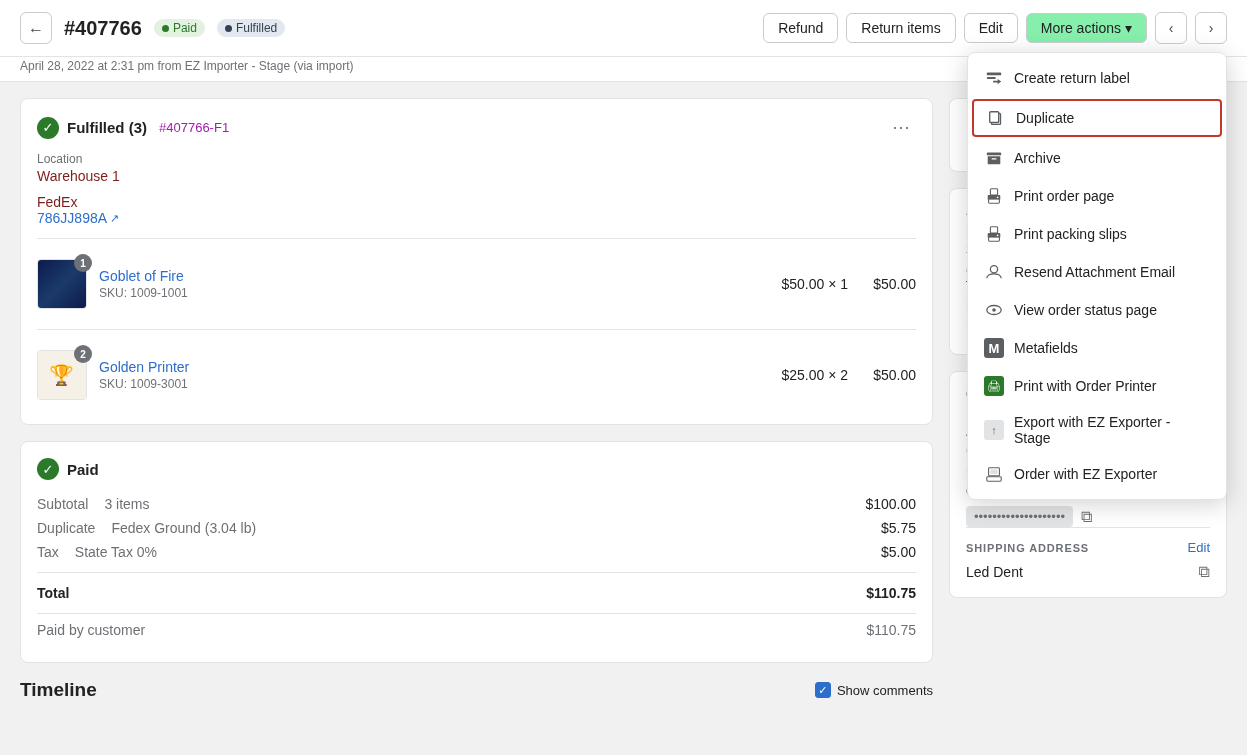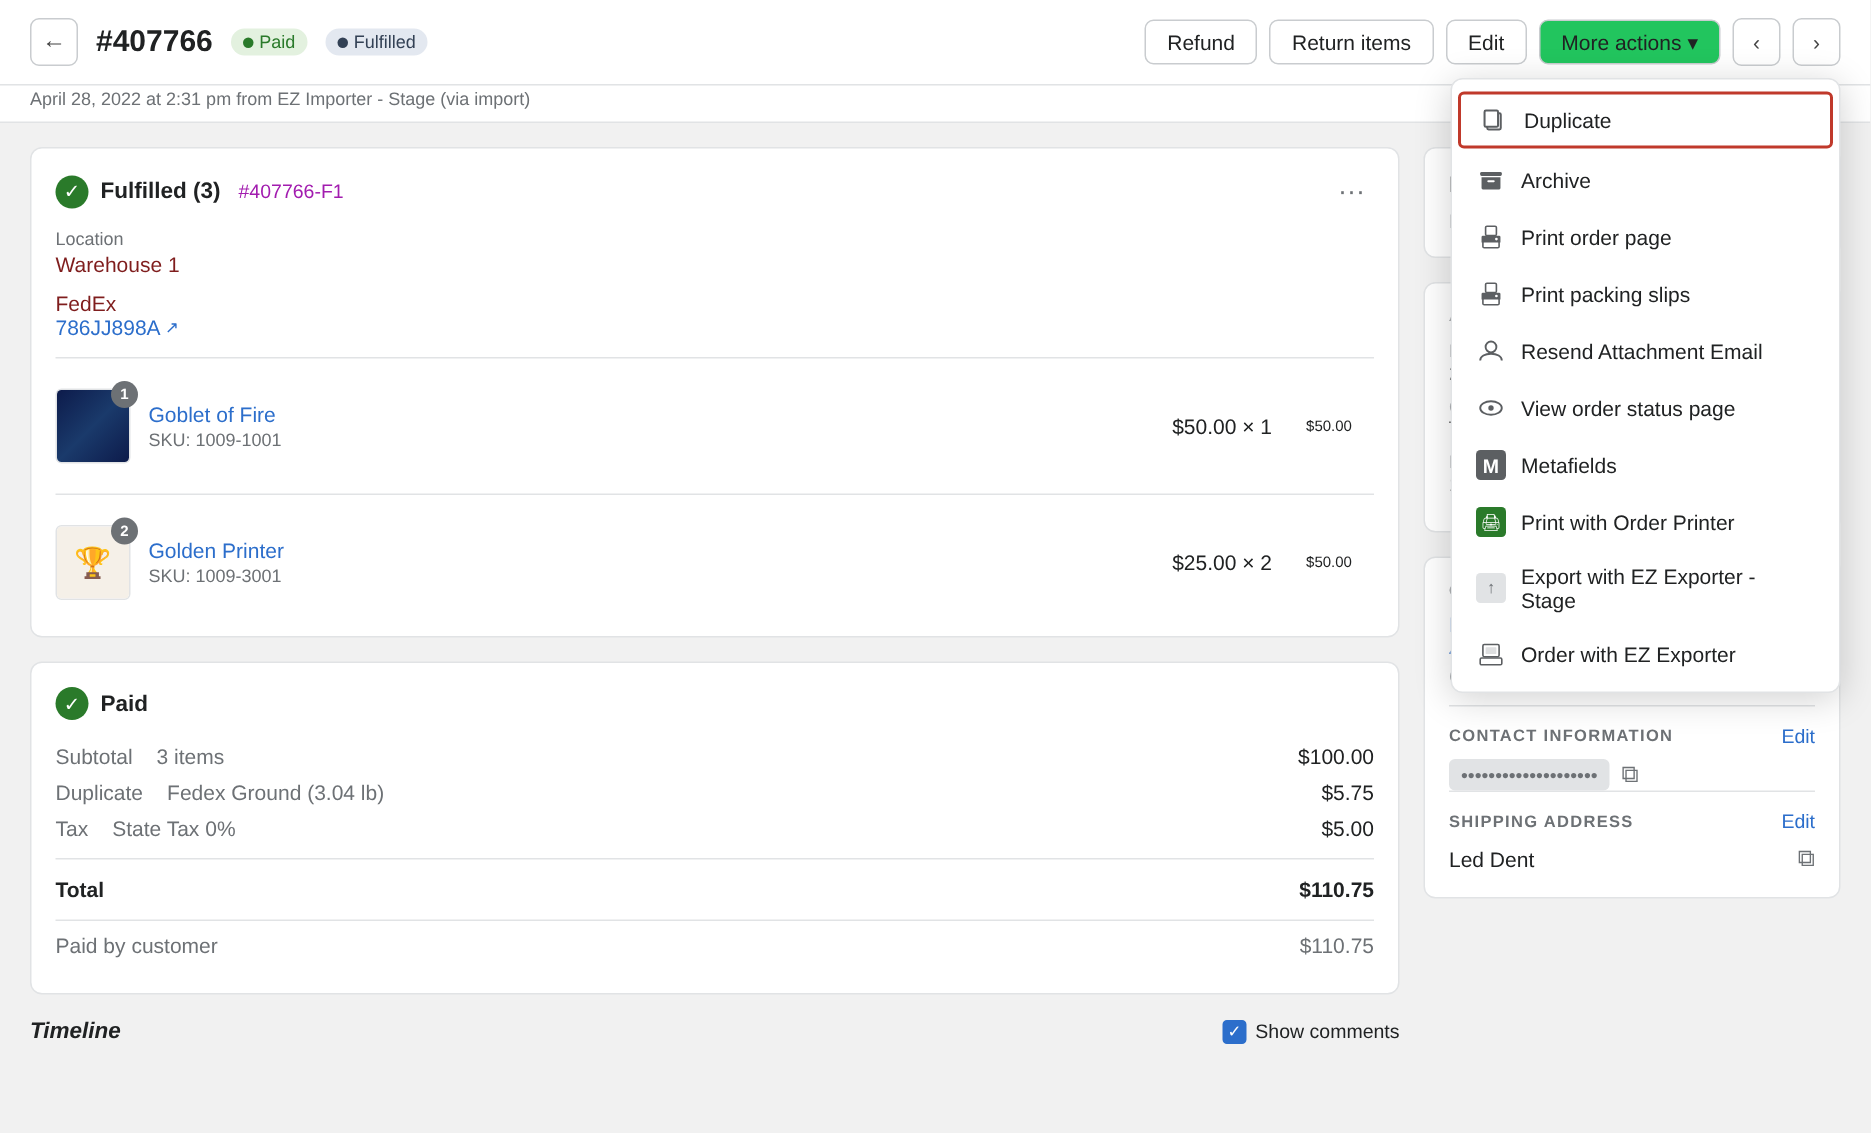--- a/index.html
+++ b/index.html
@@ -12,21 +12,21 @@
     .back-btn { width: 32px; height: 32px; border: 1px solid #c9cccf; border-radius: 6px; background: #fff; cursor: pointer; display: flex; align-items: center; justify-content: center; font-size: 16px; color: #444; }
     .order-id { font-size: 20px; font-weight: 700; color: #202223; }
     .badge { display: inline-flex; align-items: center; gap: 4px; padding: 2px 8px; border-radius: 10px; font-size: 12px; font-weight: 500; }
     .badge-paid { background: #e3f1df; color: #2a7a2a; }
     .badge-fulfilled { background: #e3e8f0; color: #334155; }
     .badge-dot { width: 7px; height: 7px; border-radius: 50%; }
     .badge-paid .badge-dot { background: #2a7a2a; }
     .badge-fulfilled .badge-dot { background: #334155; }
     .header-actions { margin-left: auto; display: flex; align-items: center; gap: 8px; }
     .header-btn { padding: 6px 14px; border: 1px solid #c9cccf; border-radius: 6px; background: #fff; cursor: pointer; font-size: 14px; color: #202223; }
-    .more-actions-btn { display: flex; align-items: center; gap: 4px; padding: 6px 14px; border: 1px solid #c9cccf; border-radius: 6px; background: #22c55e; cursor: pointer; font-size: 14px; color: #202223; }
+    .more-actions-btn { display: flex; align-items: center; gap: 4px; padding: 6px 14px; border: 1px solid #c9cccf; border-radius: 6px; background: #86efac; cursor: pointer; font-size: 14px; color: #202223; }
     .nav-btn { width: 32px; height: 32px; border: 1px solid #c9cccf; border-radius: 6px; background: #fff; cursor: pointer; display: flex; align-items: center; justify-content: center; font-size: 14px; color: #444; }
     .header-sub { padding: 2px 20px 8px; font-size: 12px; color: #6d7175; background: #fff; border-bottom: 1px solid #e1e3e5; }
 
     
     .main { display: flex; gap: 16px; padding: 16px 20px; flex: 1; position: relative; }
     .left-col { flex: 1; display: flex; flex-direction: column; gap: 16px; }
     .right-col { width: 278px; display: flex; flex-direction: column; gap: 16px; }
 
     
     .card { background: #fff; border-radius: 8px; border: 1px solid #e1e3e5; padding: 16px; }
@@ -49,34 +49,34 @@
     
     .product-row { display: flex; align-items: center; gap: 12px; padding: 8px 0; }
     .product-thumb { width: 50px; height: 50px; border-radius: 4px; border: 1px solid #e1e3e5; object-fit: cover; position: relative; overflow: hidden; background: #1a1a2e; }
     .product-thumb-img { width: 100%; height: 100%; background: linear-gradient(135deg, #0d1b4b 0%, #1a3a6b 50%, #0d1b4b 100%); }
     .product-thumb-snitch { width: 100%; height: 100%; background: #f5f0e8; display: flex; align-items: center; justify-content: center; font-size: 20px; }
     .badge-count { position: absolute; top: -5px; right: -5px; width: 18px; height: 18px; border-radius: 50%; background: #6d7175; color: #fff; font-size: 10px; display: flex; align-items: center; justify-content: center; font-weight: 700; }
     .product-info { flex: 1; }
     .product-name { color: #2c6ecb; text-decoration: none; font-size: 14px; }
     .product-sku { font-size: 12px; color: #6d7175; margin-top: 2px; }
     .product-price { font-size: 14px; color: #202223; white-space: nowrap; }
-    .product-total { font-size: 10px; color: #202223; white-space: nowrap; min-width: 60px; text-align: center; }
+    .product-total { font-size: 14px; color: #202223; white-space: nowrap; min-width: 60px; text-align: right; }
 
     
     .paid-card .card-title-row .status-icon { background: #2a7a2a; }
     .payment-row { display: flex; justify-content: space-between; padding: 4px 0; font-size: 14px; }
     .payment-label { color: #6d7175; }
     .payment-detail { color: #6d7175; margin-left: 16px; flex: 1; }
     .payment-amount { font-weight: 400; }
     .payment-row.total-row { font-weight: 700; border-top: 1px solid #e1e3e5; margin-top: 8px; padding-top: 12px; }
     .paid-by-row { display: flex; justify-content: space-between; align-items: center; padding: 8px 0; font-size: 14px; color: #6d7175; border-top: 1px solid #e1e3e5; margin-top: 8px; }
 
     
     .timeline-header { display: flex; align-items: center; justify-content: space-between; margin-bottom: 12px; }
-    .timeline-title { font-size: 15px; font-weight: 600; font-style: italic; }
+    .timeline-title { font-size: 19px; font-weight: 600; }
     .show-comments { display: flex; align-items: center; gap: 6px; font-size: 13px; color: #202223; }
     .checkbox { width: 16px; height: 16px; border-radius: 3px; background: #2c6ecb; border: 1px solid #2c6ecb; display: flex; align-items: center; justify-content: center; color: #fff; font-size: 11px; }
 
     
     .notes-card { }
     .notes-title { font-size: 15px; font-weight: 600; margin-bottom: 8px; }
     .notes-empty { font-size: 13px; color: #6d7175; }
 
     .additional-title { font-size: 11px; font-weight: 700; letter-spacing: 0.08em; color: #6d7175; text-transform: uppercase; margin-bottom: 10px; }
     .additional-row { margin-bottom: 8px; }
@@ -128,20 +128,30 @@
         <span>More actions</span>
         <span>▾</span>
       </button>
       <button class="nav-btn">‹</button>
       <button class="nav-btn">›</button>
     </div>
   </div>
   <div class="header-sub">April 28, 2022 at 2:31 pm from EZ Importer - Stage (via import)</div>
 
   <div class="dropdown-menu" style="position:fixed;top:52px;right:20px;">
+    <div class="menu-item">
+      <span class="menu-icon">
+        <svg viewBox="0 0 20 20" fill="#5c5f62">
+            <rect x="2" y="4" width="16" height="3" rx="1"></rect>
+            <rect x="2" y="9" width="10" height="2" rx="1"></rect>
+            <path d="M14 11l4 3-4 3v-2H9v-2h5v-2z"></path>
+          </svg>
+      </span>
+      <span>Create return label</span>
+    </div>
     <div class="menu-item highlighted" style="border:2px solid #c0392b;border-radius:4px;margin:2px 4px;">
       <span class="menu-icon">
         <svg viewBox="0 0 20 20" fill="#5c5f62">
             <rect x="5" y="5" width="10" height="12" rx="1" stroke="#5c5f62" stroke-width="1.5" fill="none"></rect>
             <rect x="3" y="3" width="10" height="12" rx="1" stroke="#5c5f62" stroke-width="1.5" fill="#fff"></rect>
           </svg>
       </span>
       <span>Duplicate</span>
     </div>
     <div class="menu-item">

